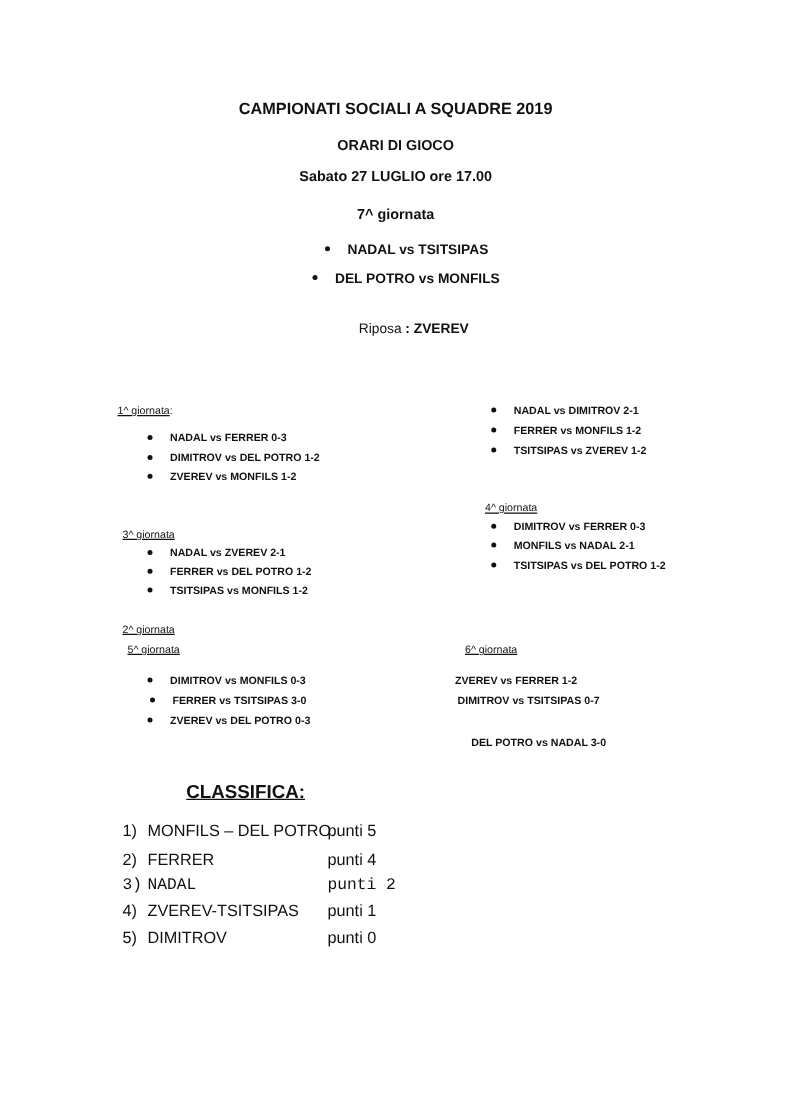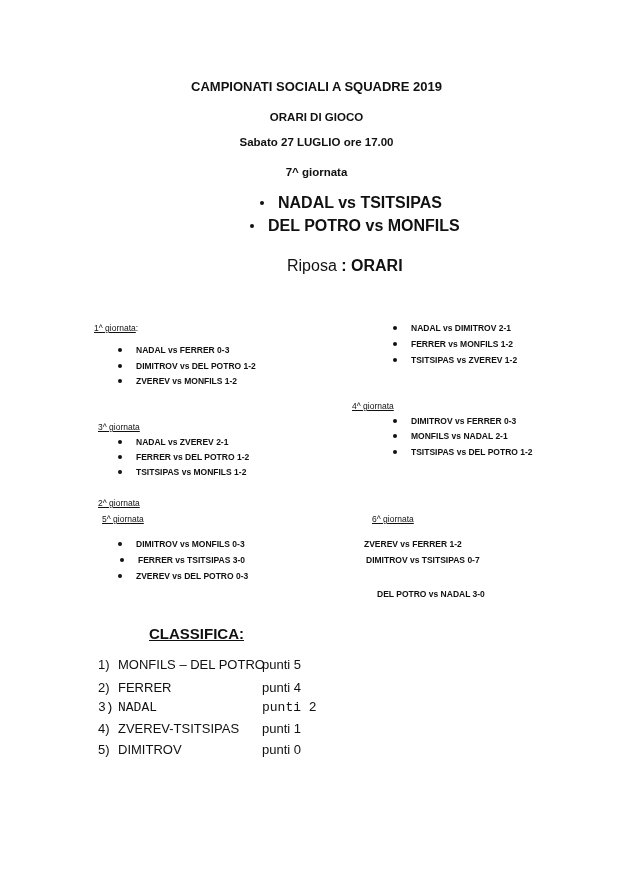--- a/index.html
+++ b/index.html
@@ -4,50 +4,50 @@
 <style>
   html, body { margin:0; padding:0; background:#ffffff; }
   body { width:633px; height:895px; position:relative; overflow:hidden; color:#111; font-family:"Liberation Sans", sans-serif; }
   .abs { position:absolute; white-space:nowrap; }
   .b { font-weight:bold; }
   .center { left:0; width:633px; text-align:center; }
   .h1 { font-size:13px; top:79px; }
   .h2 { font-size:11.5px; top:111px; }
   .h3 { font-size:11.5px; top:136px; }
   .h4 { font-size:11.5px; top:166px; }
-  .bul { font-size:16px; }
+  .bul { font-size:11px; }
   .dot { display:inline-block; width:4px; height:4px; border-radius:50%; background:#111; vertical-align:middle; margin-right:14px; position:relative; top:-1px; }
   .small { font-size:8.5px; }
   .u { text-decoration:underline; }
   .cls-title { font-size:15px; font-weight:bold; text-decoration:underline; }
   .cls { font-size:13px; }
 </style>
 </head>
 <body>
 
 <div class="abs center b h1">CAMPIONATI SOCIALI A SQUADRE 2019</div>
 <div class="abs center b h2">ORARI DI GIOCO</div>
 <div class="abs center b h3">Sabato 27 LUGLIO ore 17.00</div>
 <div class="abs center b h4">7^ giornata</div>
 
 <div class="abs b bul" style="left:260px; top:194px;"><span class="dot"></span><span>NADAL vs TSITSIPAS</span></div>
 <div class="abs b bul" style="left:250px; top:217px;"><span class="dot"></span><span>DEL POTRO vs MONFILS</span></div>
 
-<div class="abs bul" style="left:287px; top:257px;"><span>Riposa </span><span class="b">: ORARI</span></div>
+<div class="abs bul" style="left:287px; top:257px;"><span>Riposa </span><span class="b">: ZVEREV</span></div>
 
 <div class="abs small" style="left:94px; top:323px;"><span class="u">1^ giornata</span><span>:</span></div>
 <div class="abs small b" style="left:118px; top:345px;"><span class="dot"></span><span>NADAL vs FERRER   0-3</span></div>
 <div class="abs small b" style="left:118px; top:361px;"><span class="dot"></span><span>DIMITROV vs DEL POTRO   1-2</span></div>
 <div class="abs small b" style="left:118px; top:376px;"><span class="dot"></span><span>ZVEREV vs MONFILS    1-2</span></div>
 
 <div class="abs small b" style="left:393px; top:323px;"><span class="dot"></span><span>NADAL vs DIMITROV   2-1</span></div>
 <div class="abs small b" style="left:393px; top:339px;"><span class="dot"></span><span>FERRER vs MONFILS   1-2</span></div>
 <div class="abs small b" style="left:393px; top:355px;"><span class="dot"></span><span>TSITSIPAS vs ZVEREV   1-2</span></div>
 
-<div class="abs small u" style="left:352px; top:401px;">4^ giornata</div>
+<div class="abs small u" style="left:388px; top:401px;">4^ giornata</div>
 <div class="abs small b" style="left:393px; top:416px;"><span class="dot"></span><span>DIMITROV vs FERRER  0-3</span></div>
 <div class="abs small b" style="left:393px; top:431px;"><span class="dot"></span><span>MONFILS vs NADAL    2-1</span></div>
 <div class="abs small b" style="left:393px; top:447px;"><span class="dot"></span><span>TSITSIPAS vs DEL POTRO  1-2</span></div>
 
 <div class="abs small u" style="left:98px; top:422px;">3^ giornata</div>
 <div class="abs small b" style="left:118px; top:437px;"><span class="dot"></span><span>NADAL vs ZVEREV   2-1</span></div>
 <div class="abs small b" style="left:118px; top:452px;"><span class="dot"></span><span>FERRER vs DEL POTRO  1-2</span></div>
 <div class="abs small b" style="left:118px; top:467px;"><span class="dot"></span><span>TSITSIPAS vs MONFILS  1-2</span></div>
 
 <div class="abs small u" style="left:98px; top:498px;text-align:right;">2^ giornata</div>

